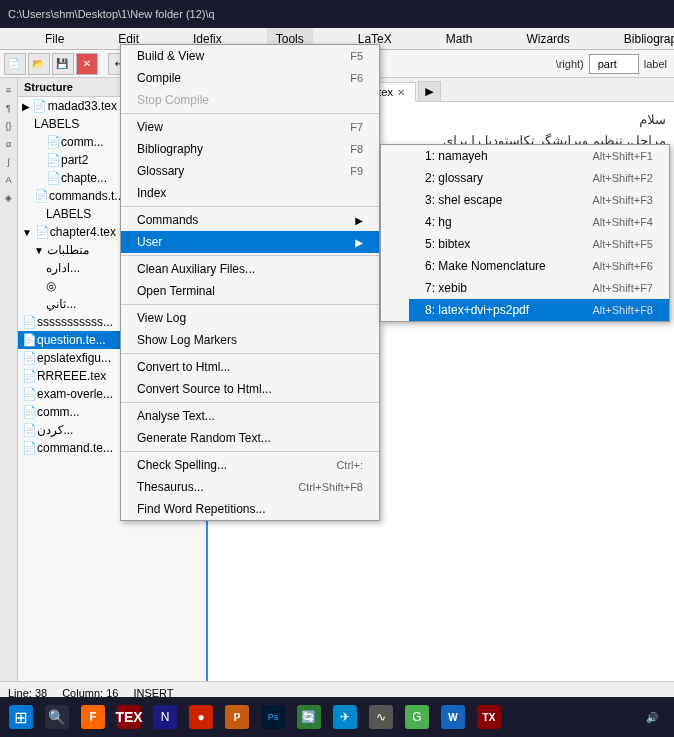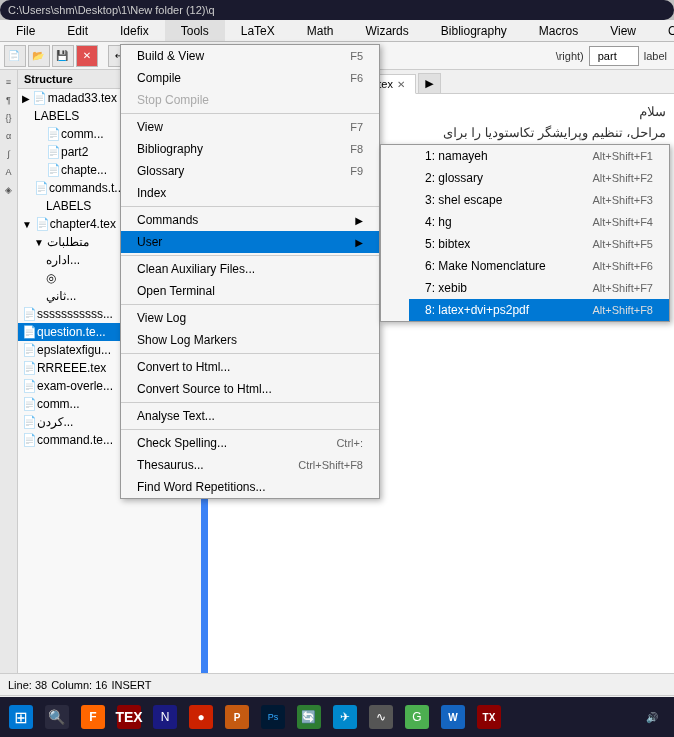--- a/index.html
+++ b/index.html
@@ -10,43 +10,43 @@
       font-family: 'Segoe UI', Tahoma, Arial, sans-serif;
       font-size: 12px;
       overflow: hidden;
       position: relative;
     }
 
     
     .title-bar {
       background: #1a1a2e;
       color: #ccc;
-      height: 20px;
+      height: 28px;
       display: flex;
       align-items: center;
       padding: 0 8px;
       font-size: 11px;
-      border-radius: 10px;
     }
 
     
     .menu-bar {
       background: #f0f0f0;
       height: 22px;
       display: flex;
       align-items: center;
       border-bottom: 1px solid #bbb;
     }
     .menu-bar-item {
-      padding: 2px 16px;
+      padding: 2px 9px;
       cursor: pointer;
       font-size: 12px;
       height: 100%;
       display: flex;
       align-items: center;
+      margin-left: 36px;
     }
     .menu-bar-item.active { background: #e0e0e0; }
 
     
     .toolbar {
       background: #f5f5f5;
       height: 28px;
       display: flex;
       align-items: center;
       padding: 0 4px;
@@ -74,21 +74,21 @@
     
     .main-layout {
       display: flex;
       height: calc(737px - 22px - 22px - 28px - 22px - 40px);
     }
 
     
     .sidebar {
       width: 190px;
       background: #f8f8f8;
-      border-right: 7px solid #3b82f6;
+      border-right: 2px solid #3b82f6;
       overflow: auto;
       font-size: 12px;
     }
     .sidebar-header {
       background: #e8e8e8;
       padding: 3px 6px;
       font-weight: bold;
       border-bottom: 1px solid #ccc;
       font-size: 11px;
     }
@@ -152,21 +152,21 @@
 
     
     .status-bar {
       background: #f0f0f0;
       height: 22px;
       display: flex;
       align-items: center;
       border-top: 1px solid #ccc;
       padding: 0 8px;
       font-size: 11px;
-      gap: 4px;
+      gap: 15px;
     }
 
     
     .bottom-panel {
       height: 160px;
       border-top: 1px solid #ccc;
       display: flex;
       flex-direction: column;
       background: white;
     }
@@ -252,21 +252,21 @@
       pointer-events: all;
     }
     .menu-item {
       padding: 4px 16px;
       display: flex;
       align-items: center;
       justify-content: space-between;
       cursor: pointer;
       font-size: 12px;
     }
-    .menu-item.highlighted { background: #0078d4; color: #000000; }
+    .menu-item.highlighted { background: #0078d4; color: #ffffff; }
     .menu-shortcut { color: #666; font-size: 11px; }
     .menu-item.highlighted .menu-shortcut { color: #ddd; }
     .menu-arrow { font-size: 10px; }
 
     
     .user-submenu {
       position: absolute;
       top: 100px;
       left: 380px;
       background: #f5f5f5;
@@ -611,20 +611,23 @@
     <div class="menu-item">
       <span>Convert to Html...</span>
     </div>
     <div class="menu-item">
       <span>Convert Source to Html...</span>
     </div>
     <div style="border-top:1px solid #ccc;margin:2px 0;"></div>
     <div class="menu-item">
       <span>Analyse Text...</span>
     </div>
+    <div class="menu-item">
+      <span>Generate Random Text...</span>
+    </div>
     <div style="border-top:1px solid #ccc;margin:2px 0;"></div>
     <div class="menu-item">
       <span>Check Spelling...</span>
       <span class="menu-shortcut">Ctrl+:</span>
     </div>
     <div class="menu-item">
       <span>Thesaurus...</span>
       <span class="menu-shortcut">Ctrl+Shift+F8</span>
     </div>
     <div class="menu-item">

